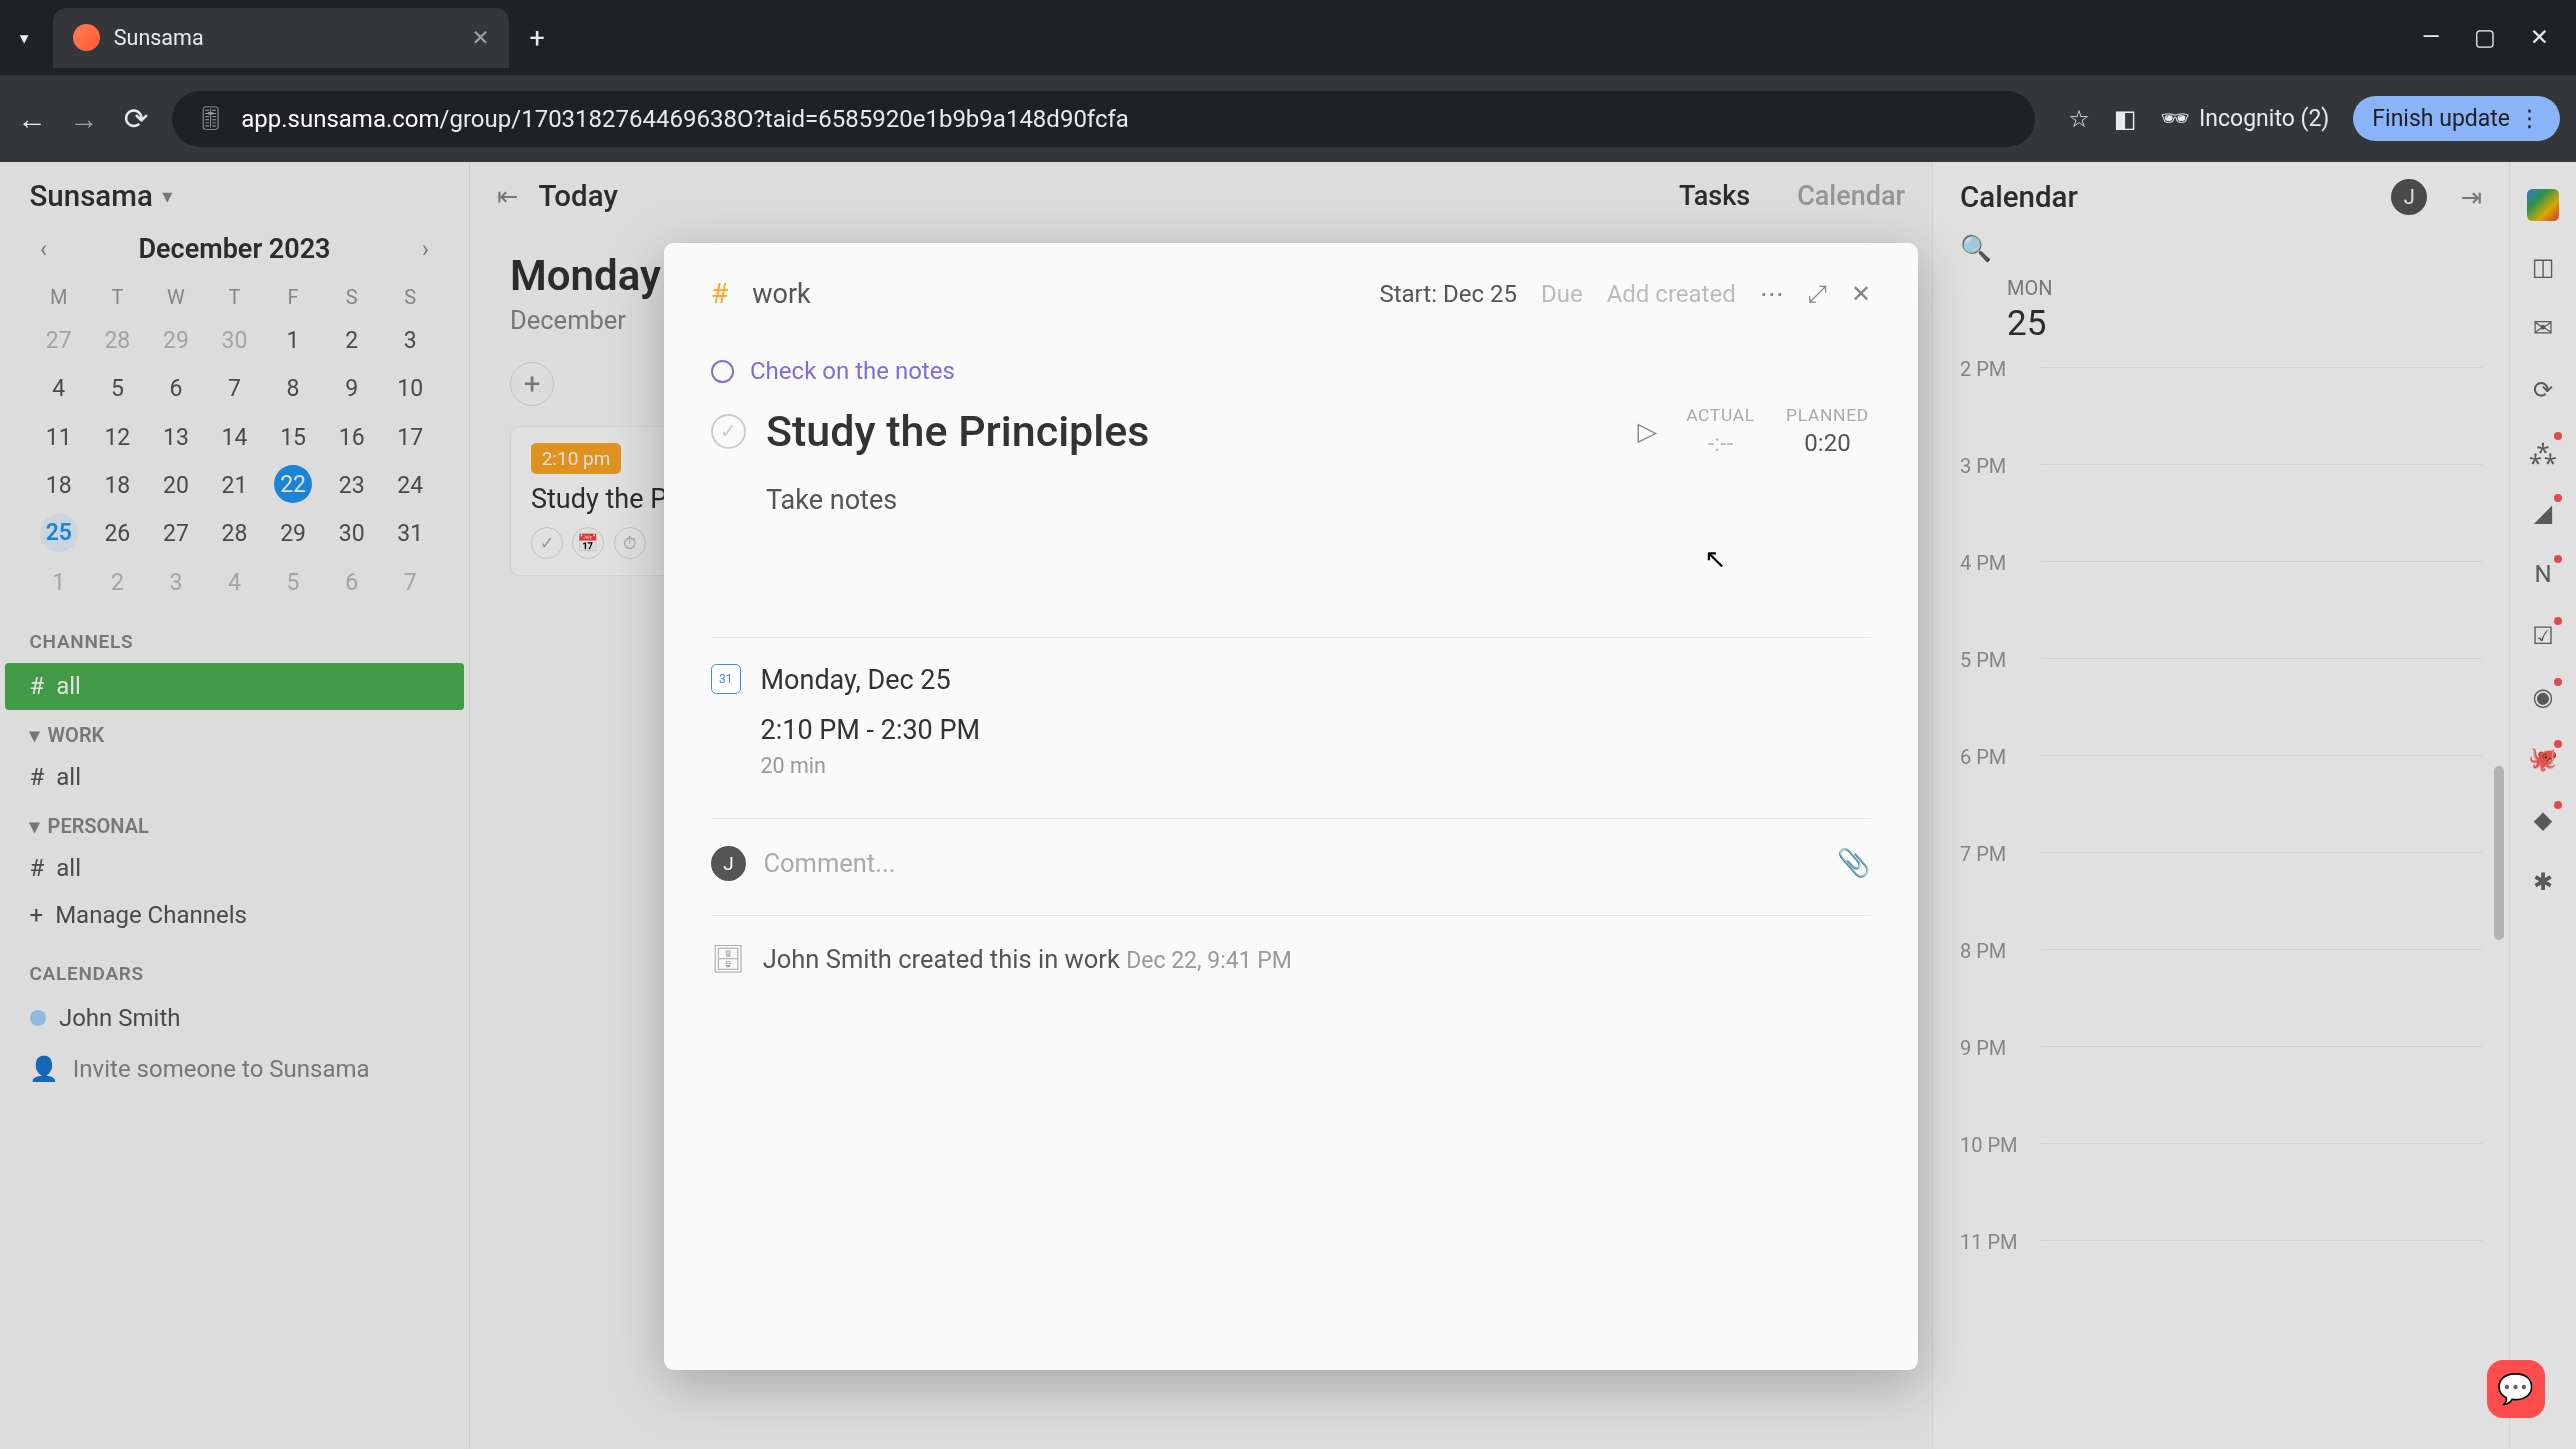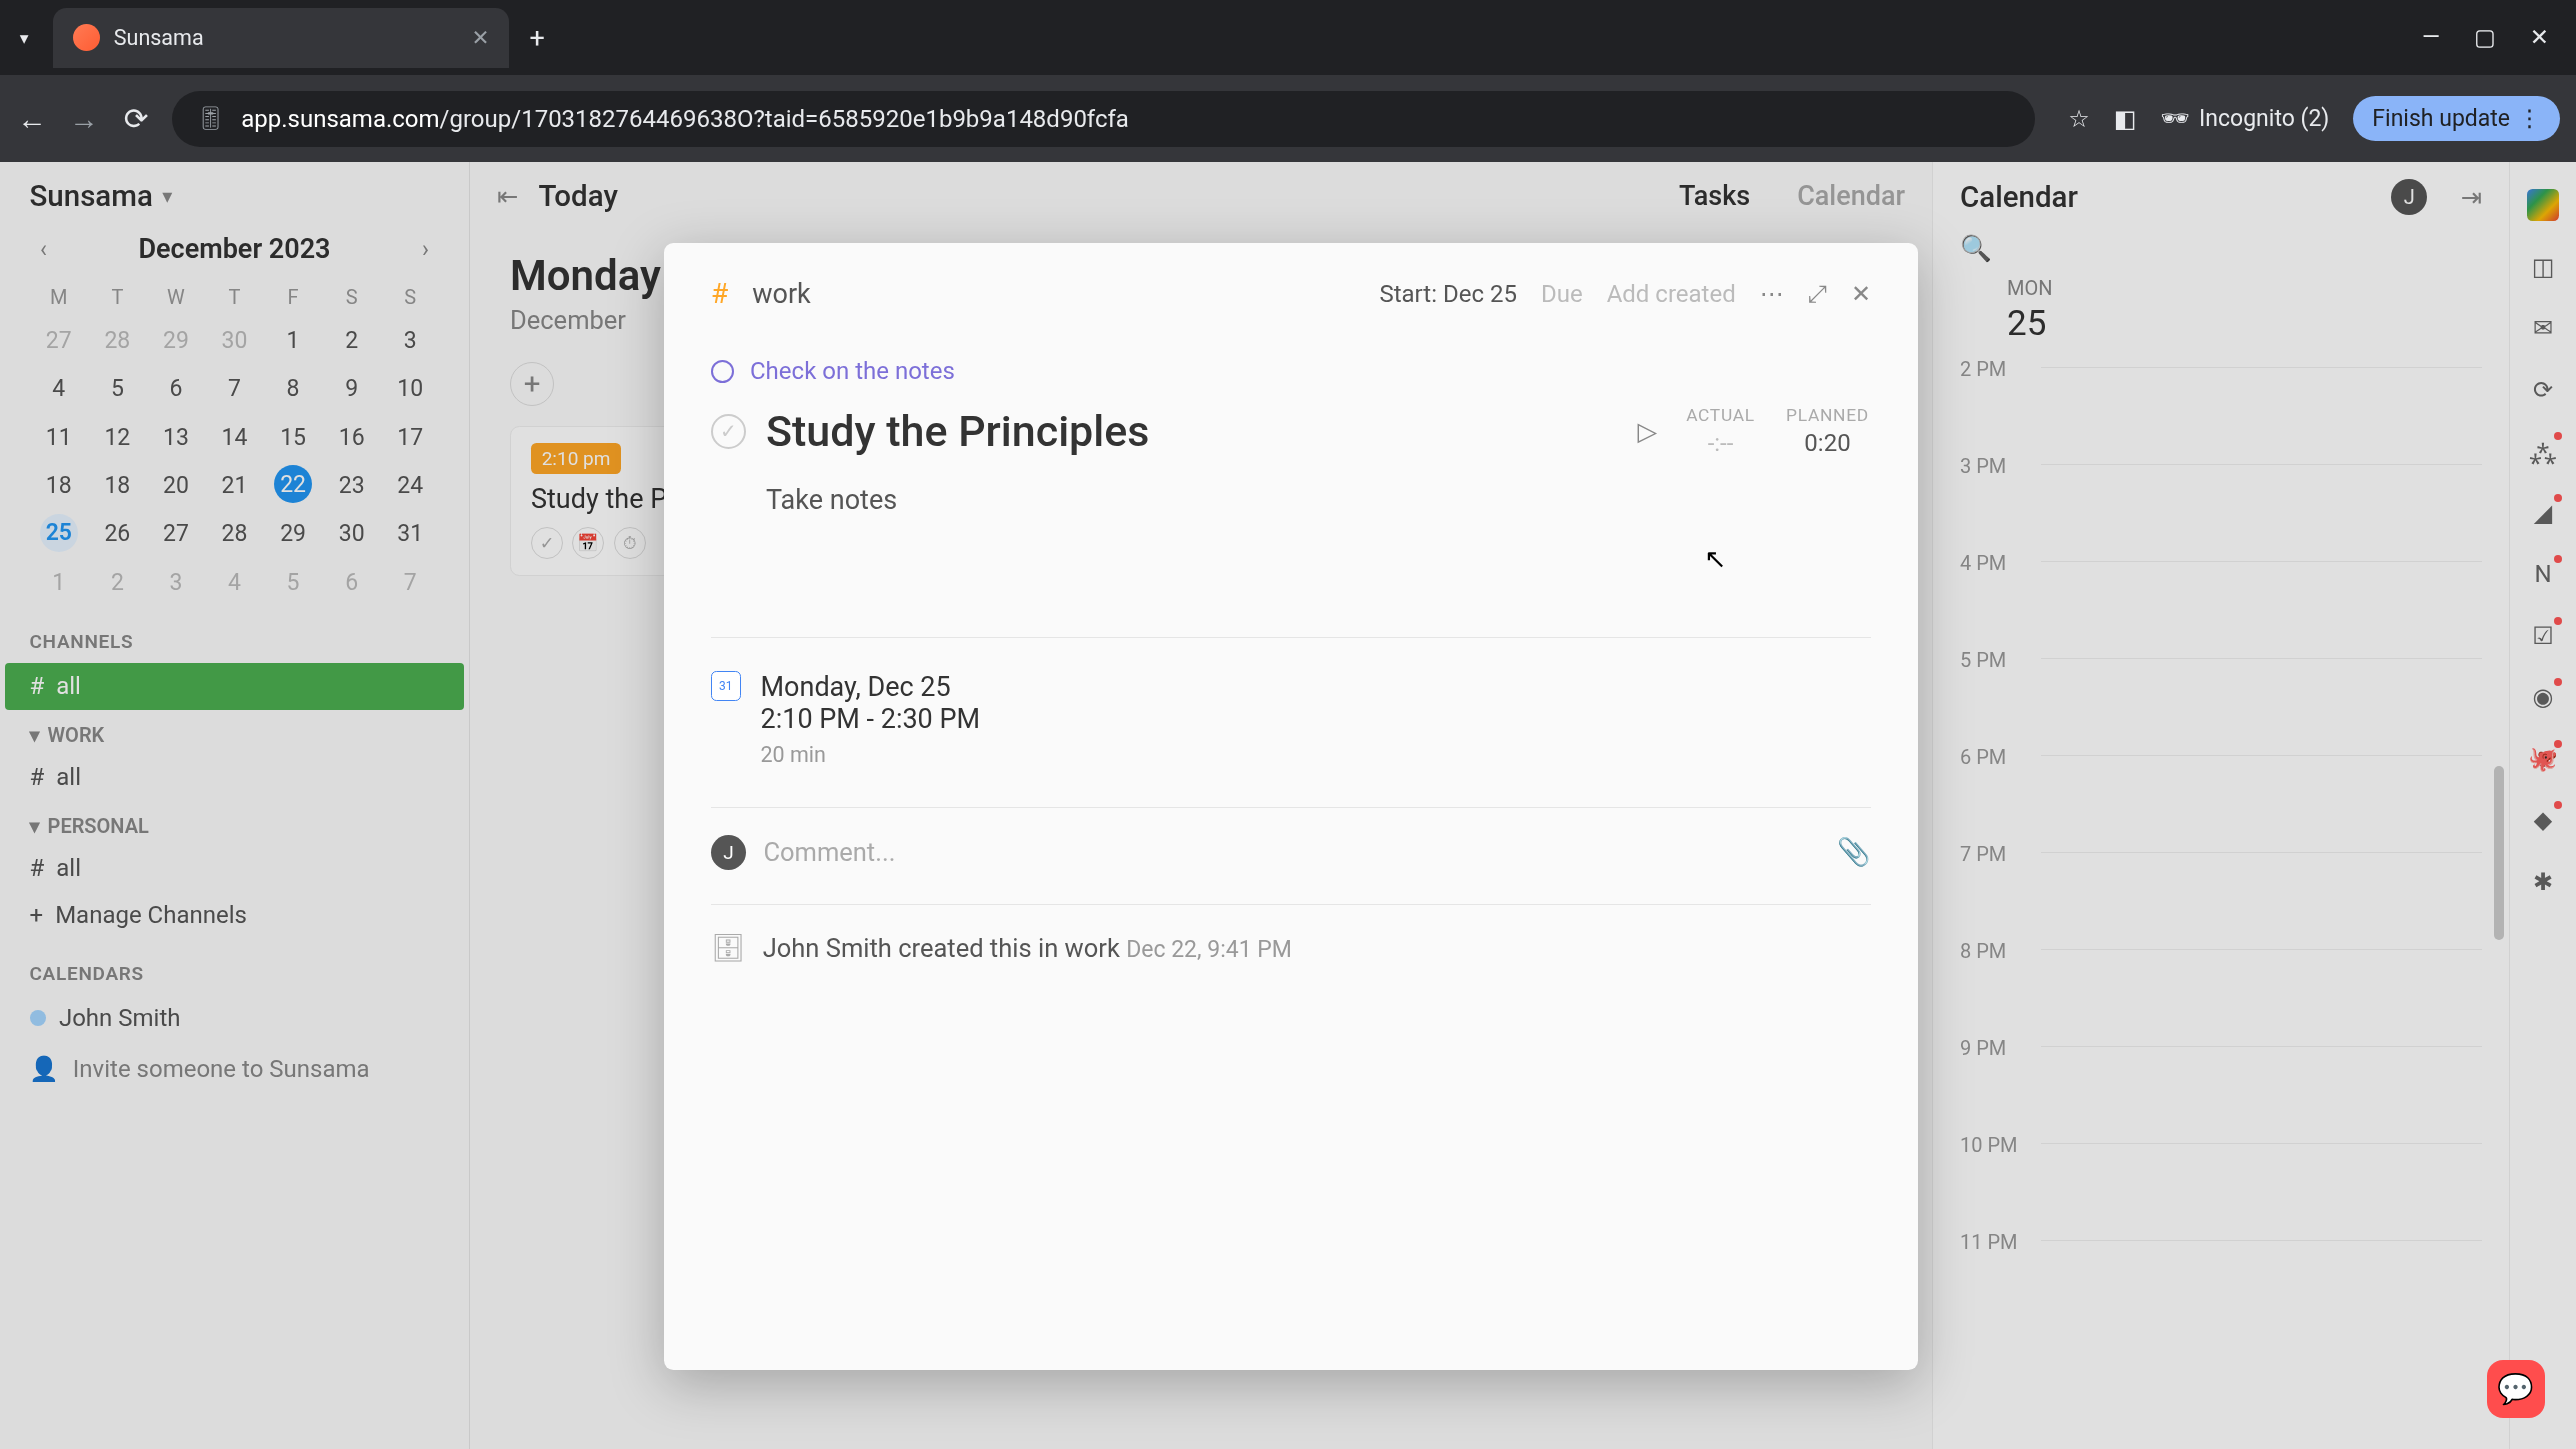--- a/index.html
+++ b/index.html
@@ -117,25 +117,25 @@
 .check-circle { width:35px; height:35px; border:2px solid #ccc; border-radius:50%; display:flex; align-items:center; justify-content:center; color:#ccc; font-size:20px; }
 .task-title { font-size:43px; color:#333; font-weight:500; flex:1; }
 .play-btn { color:#888; font-size:25.5px; }
 .time-block { text-align:center; min-width:87px; }
 .time-hdr { font-size:17.4px; color:#aaa; letter-spacing:0.7px; }
 .time-val { font-size:24px; color:#555; margin-top:4px; }
 .time-dash { color:#bbb; font-size:24px; margin-top:4px; }
 
 .notes { font-size:27px; color:#555; margin-top:27px; margin-left:55px; }
 
-.sched-section { border-top:0.7px solid #e5e5e5; margin-top:121px; padding-top:33px; display:flex; gap:20px; align-items:flex-start; }
+.sched-section { border-top:0.7px solid #e5e5e5; margin-top:121px; padding-top:26px; display:flex; gap:20px; align-items:flex-start; }
 .gcal-ico { width:29.5px; height:29.5px; border-radius:5.4px; background:#fff; border:1.3px solid #4285f4; position:relative; }
 .gcal-ico::after { content:"31"; position:absolute; inset:0; display:flex; align-items:center; justify-content:center; font-size:12px; color:#4285f4; }
 .sched-text { font-size:27px; color:#333; }
-.sched-time { font-size:27px; color:#333; margin-top:0; }
+.sched-time { font-size:27px; color:#333; margin-top:18px; }
 .sched-dur { font-size:21.5px; color:#999; margin-top:6.7px; }
 
 .comment-section { border-top:0.7px solid #e5e5e5; margin-top:40px; padding-top:27px; display:flex; gap:17.4px; align-items:center; }
 .comment-avatar { width:35px; height:35px; border-radius:50%; background:#555; color:#fff; display:flex; align-items:center; justify-content:center; font-size:19px; }
 .comment-input { flex:1; font-size:25.5px; color:#aaa; }
 .attach-ico { color:#888; font-size:27px; }
 
 .history-section { border-top:0.7px solid #e5e5e5; margin-top:34px; padding-top:27px; display:flex; gap:17.4px; align-items:center; }
 .archive-ico { color:#aaa; font-size:27px; }
 .history-text { font-size:25.5px; color:#555; }

